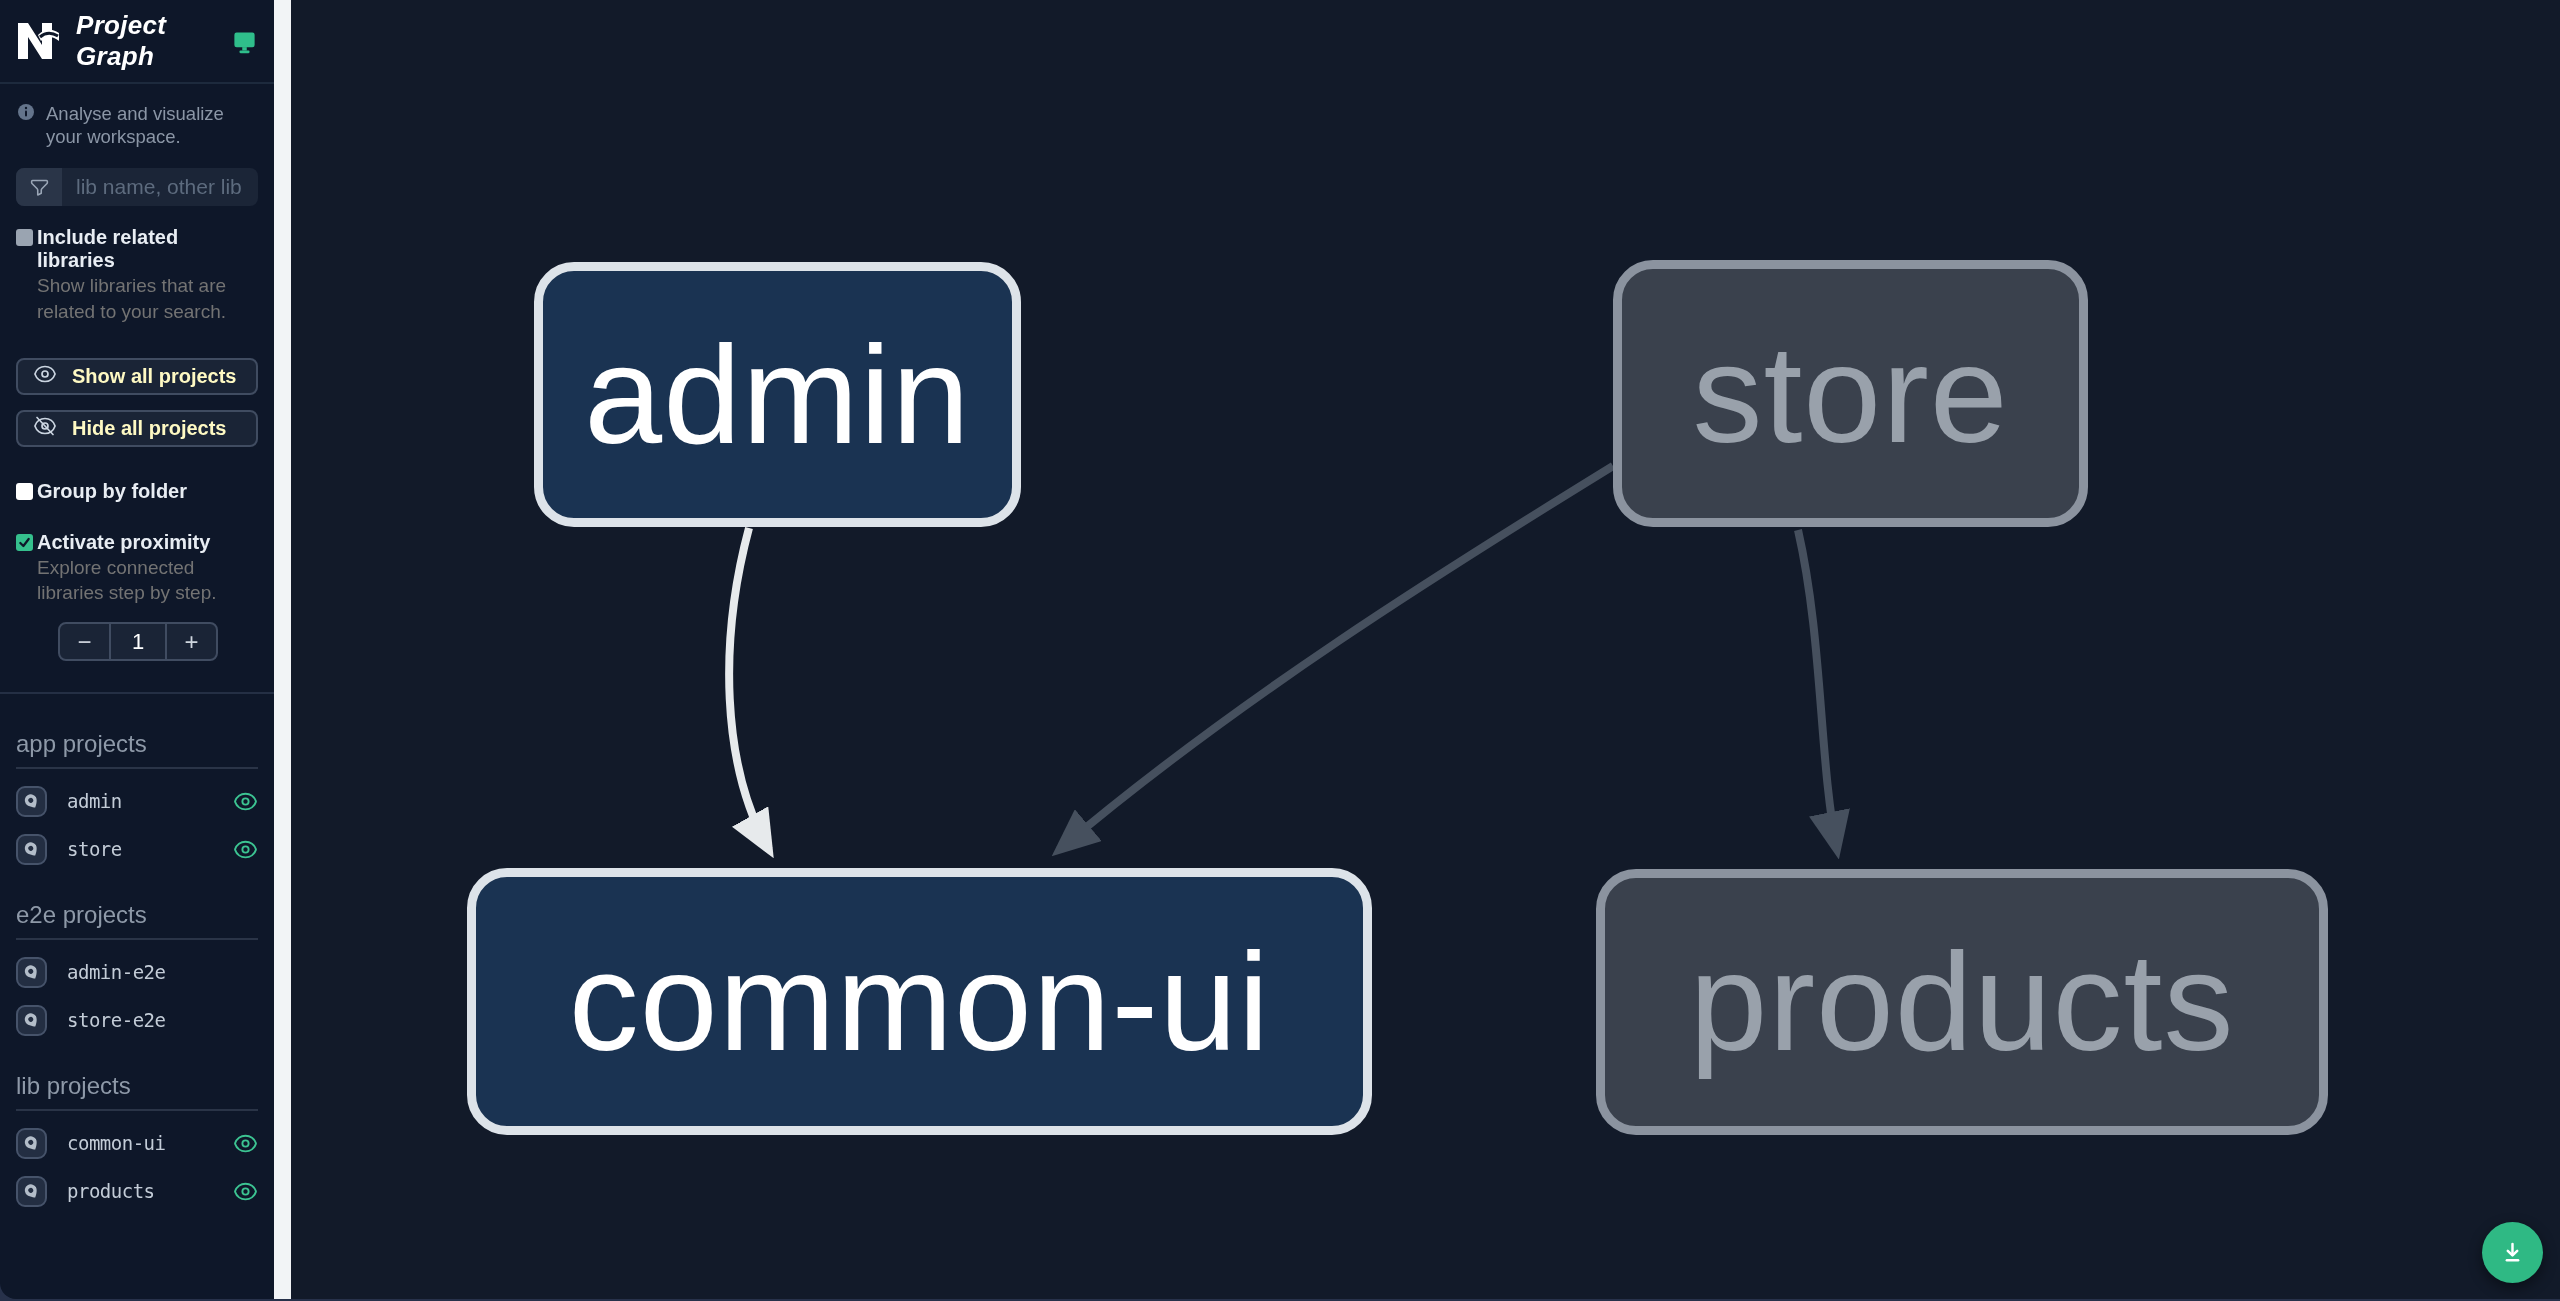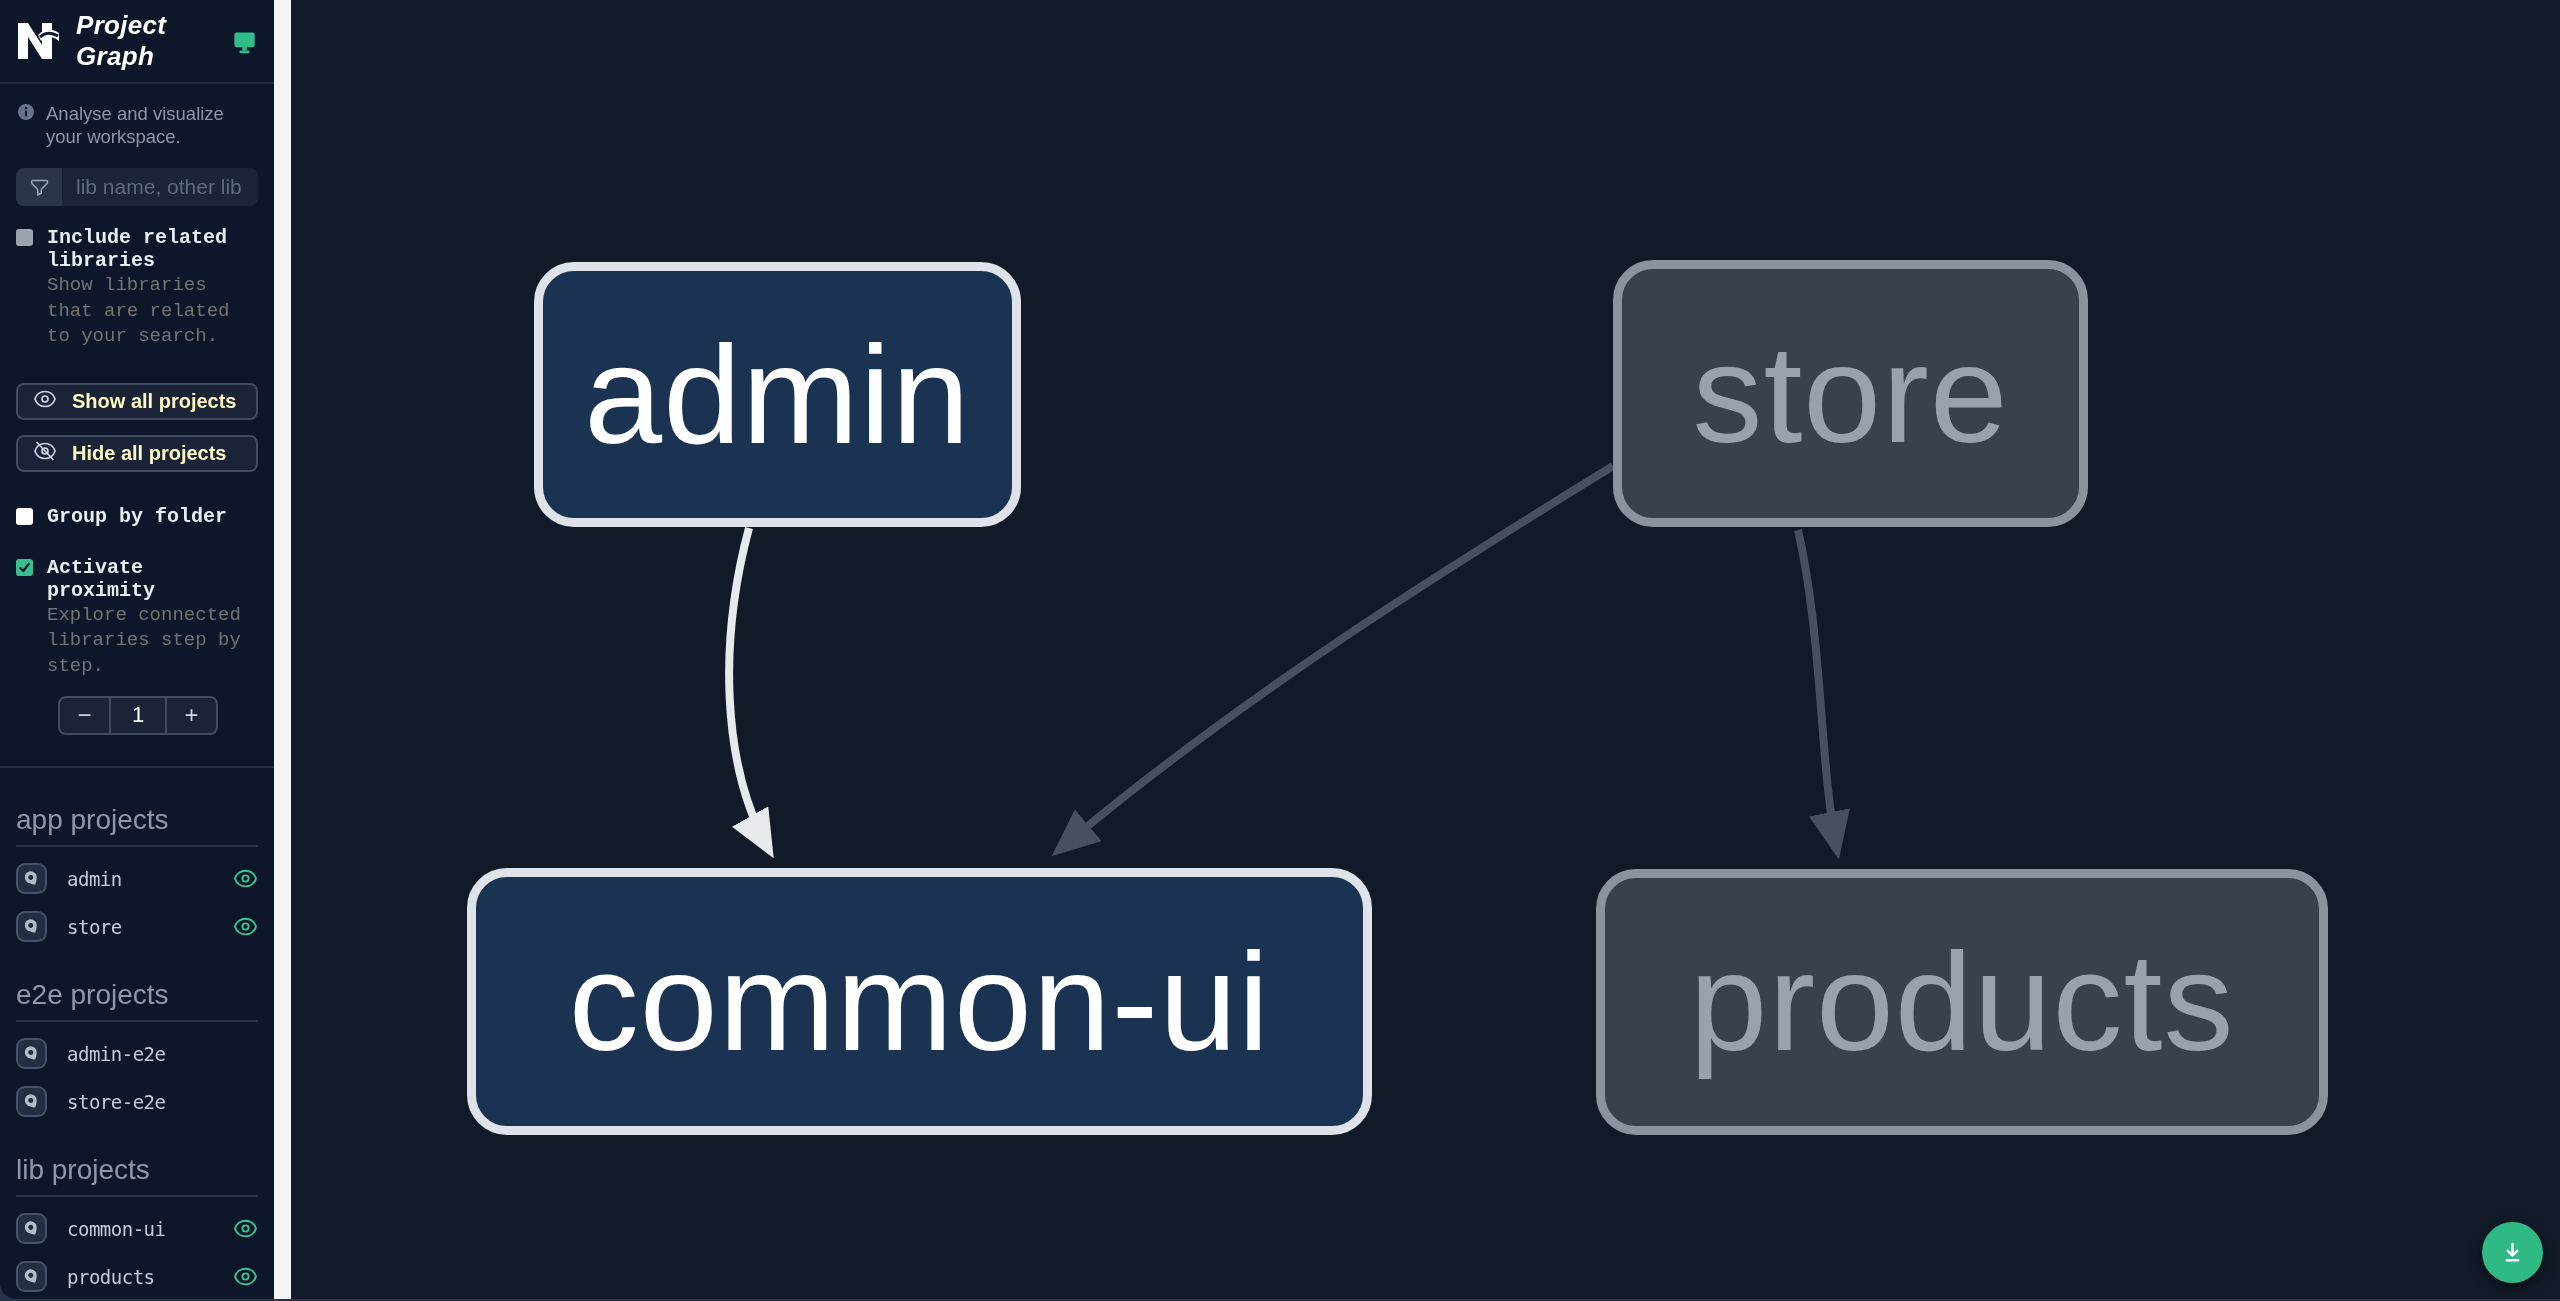--- a/index.html
+++ b/index.html
@@ -23,42 +23,42 @@
   .tv-icon { margin-left:6px; display:flex; }
 
   .side-info { display:flex; gap:12px; padding:18px 16px 0 18px; align-items:flex-start; color:#8b96a6; font-size:18.5px; line-height:1.25; }
   .side-info svg { margin-top:2px; flex:none; }
 
   .search-box { margin:20px 16px 0; display:flex; height:38px; background:#1b2537; border-radius:8px; overflow:hidden; flex:none; }
   .search-icon-cell { width:46px; background:#2a3548; display:flex; align-items:center; justify-content:center; flex:none; }
   .search-box input { flex:1; min-width:0; background:transparent; border:none; outline:none; color:#e2e8f0; font-size:21px; padding:0 14px; font-family:"Liberation Sans",sans-serif; }
   .search-box input::placeholder { color:#5d6b7e; }
 
-  .cb-row { display:flex; padding:20px 16px 0; gap:14px;font-family:Liberation Mono, monospace; }
+  .cb-row { display:flex; padding:20px 16px 0; gap:4px; }
   .cb { width:17px; height:17px; border-radius:3px; margin-top:3px; flex:none; display:flex; align-items:center; justify-content:center; }
   .cb.gray { background:#9aa4b1; }
   .cb.white { background:#ffffff; }
   .cb.checked { background:#35c08d; }
   .cb-label { font-size:20px; font-weight:bold; color:#e8edf3; line-height:1.15; }
   .cb-desc { font-size:19px; color:#737373; margin-top:1px; line-height:1.33; max-width:208px; }
 
   .side-btn { margin:15px 16px 0; height:37px; flex:none; border:2px solid #404c61; border-radius:8px; background:#1a2436;
     display:flex; align-items:center; gap:15px; padding:0 15px; color:#fef9c3; font-size:20px; font-weight:bold; cursor:pointer; }
   .side-btn.first { margin-top:34px; }
   .side-btn svg { flex:none; }
 
   .stepper { margin:17px 0 0 58px; width:160px; height:39px; flex:none; border:2px solid #404c61; border-radius:8px; background:#1a2436; display:flex; overflow:hidden; }
   .stepper .cell { display:flex; align-items:center; justify-content:center; color:#cfd6de; font-size:24px; }
   .stepper .dec, .stepper .inc { width:49px; flex:none; cursor:pointer; }
   .stepper .val { flex:1; border-left:2px solid #404c61; border-right:2px solid #404c61; color:#ffffff; font-size:22px; }
 
   .full-divider { margin-top:31px; border-top:2px solid #242f44; }
 
   .section { padding:0 16px; }
-  .section-title { margin-top:36px; font-size:28px; color:#8e99a8; padding-bottom:9px; border-bottom:2px solid #2a3447; }
+  .section-title { margin-top:36px; font-size:24px; color:#8e99a8; padding-bottom:9px; border-bottom:2px solid #2a3447; }
   .proj-row { display:flex; align-items:center; gap:20px; margin-top:16px; height:32px; }
   .focus-btn { width:31px; height:31px; flex:none; border:2px solid #46536a; border-radius:9px; background:#232e42; display:flex; align-items:center; justify-content:center; cursor:pointer; }
   .proj-name { font-family:"DejaVu Sans Mono", monospace; font-size:19px; color:#c3ccd7; flex:1; letter-spacing:-0.5px; }
   .eye-btn { width:26px; height:26px; flex:none; color:#3cc492; display:flex; align-items:center; justify-content:center; cursor:pointer; }
 
   
   .resize-strip { width:17px; flex:none; background:#f2f4f6; cursor:col-resize; }
 
   
   .canvas { flex:1; position:relative; background:#121a29; overflow:hidden; }

